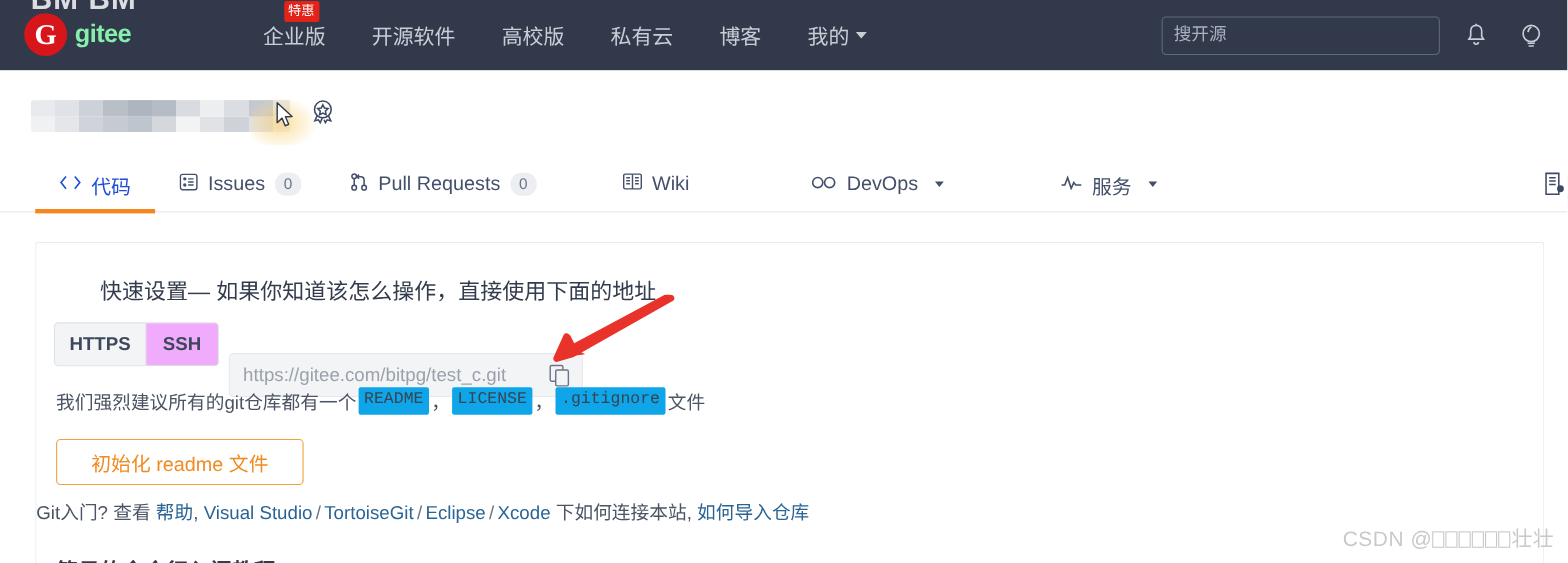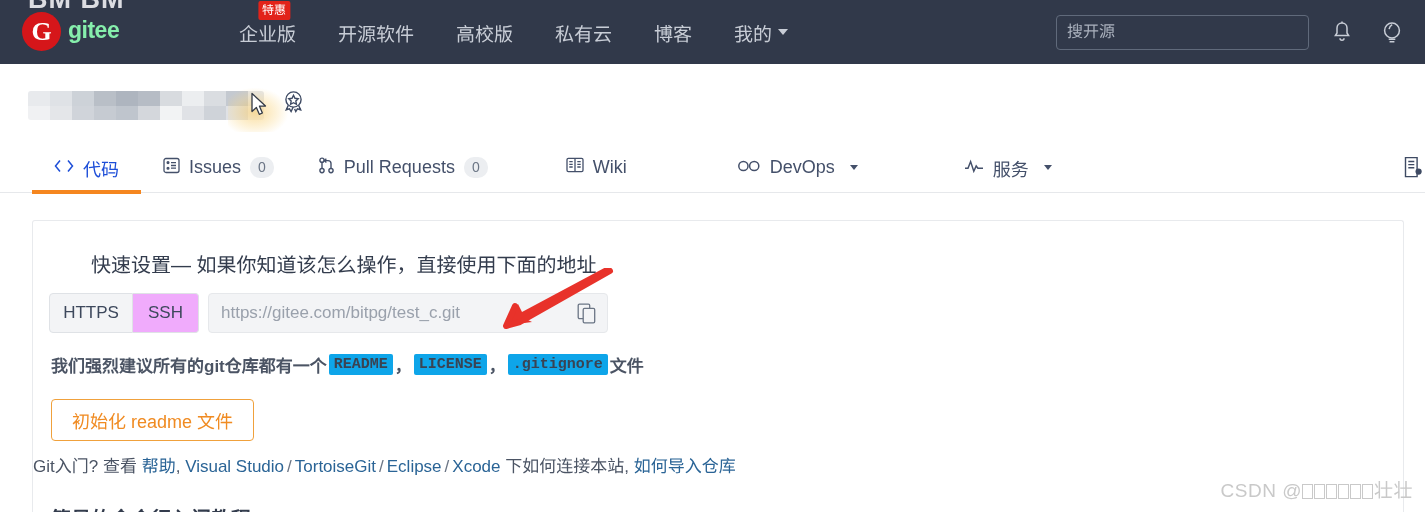--- a/index.html
+++ b/index.html
@@ -199,71 +199,70 @@
     position: absolute; left: 18px; top: 28px;
     font-size: 20px; font-weight: normal; color: #333c4d;
     white-space: nowrap;
     margin-left: 40px;
   }
   .clone-row {
     position: absolute; left: 16px; top: 72px;
     display: flex; align-items: stretch;
     height: 40px;
   }
-  .proto-group { display: flex; }
+  .proto-group { display: flex; font-weight: bold; }
   .proto-btn {
     display: flex; align-items: center; justify-content: center;
     width: 84px; height: 40px;
     font-size: 17px; color: #3d485c;
     border: 1px solid #dfe2e6;
     background: #f3f4f6;
     border-radius: 4px 0 0 4px;
     cursor: pointer;
   }
   .proto-btn.sel {
     background: #f0abfc;
     width: 66px;
     border-left: none;
     border-radius: 0 4px 4px 0;
   }
   .url-field {
     position: relative;
-    width: 400px; height: 40px; margin-left: 9px;
+    width: 322px; height: 40px; margin-left: 9px;
     background: #f3f4f6;
     border: 1px solid #e6e8eb;
     border-radius: 4px;
-    display: flex; align-items: center;
+    display: flex; align-items: center; margin-top: 28px;
   }
   .url-text {
     font-size: 17px; color: #9aa1ac;
     padding-left: 12px;
     white-space: nowrap; overflow: hidden;
     font-family: "Liberation Sans", sans-serif;
   }
   .copy-btn {
     position: absolute; right: 10px; top: 9px;
     cursor: pointer;
   }
   .suggest-line {
     position: absolute; left: 18px; top: 131px;
     font-size: 17px; color: #4b5464;
-    display: flex; align-items: center;
-    white-space: nowrap;
-    font-weight: bold;
+    display: flex; 
+    white-space: nowrap;
   }
   .code-chip {
     background: #0ea5e9; color: #3a4352;
     font-family: "Liberation Mono", "DejaVu Sans Mono", monospace;
     font-size: 15px;
     padding: 2px 5px; margin: 0 2px;
     border-radius: 2px;
   }
   .init-btn {
     position: absolute; left: 18px; top: 178px;
-    height: 42px; padding: 0 20px;
+    height: 42px; padding: 0 31px;
     display: flex; align-items: center;
     border: 1px solid #f0a13c;
     border-radius: 4px;
     background: #fff; color: #f08b22;
     font-size: 18px; cursor: pointer;
     white-space: nowrap;
   }
   .help-line {
     position: absolute; left: 0; top: 231px;
     font-size: 17px; color: #4b5464;

